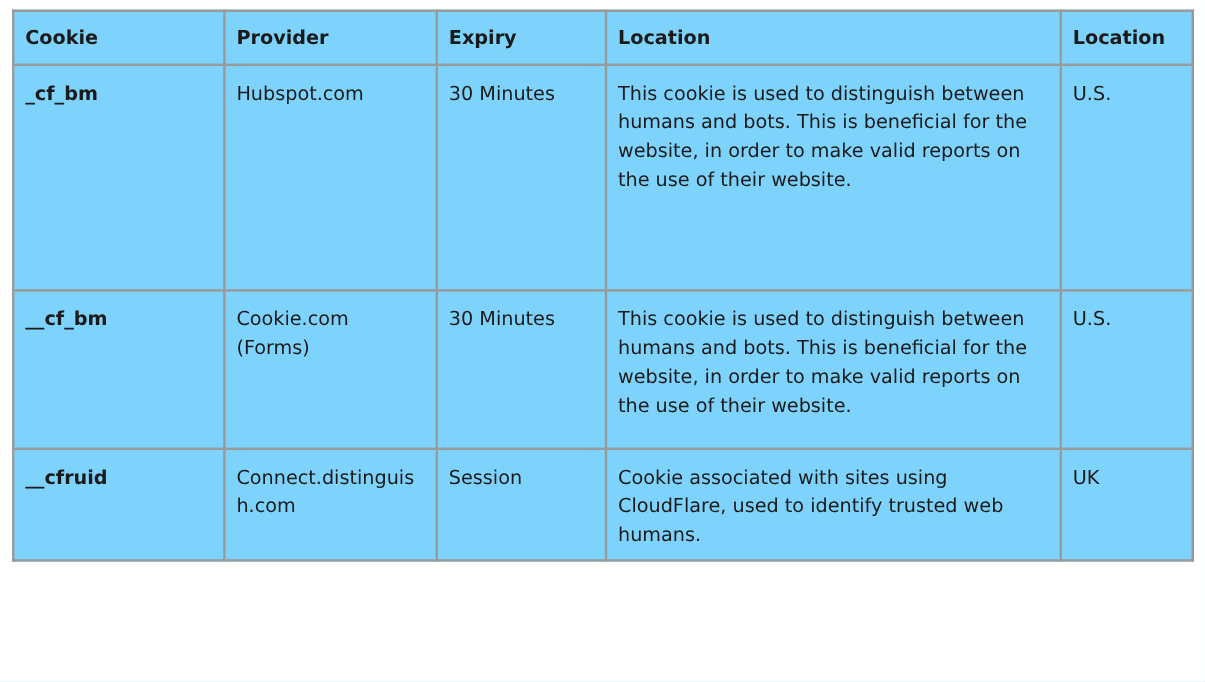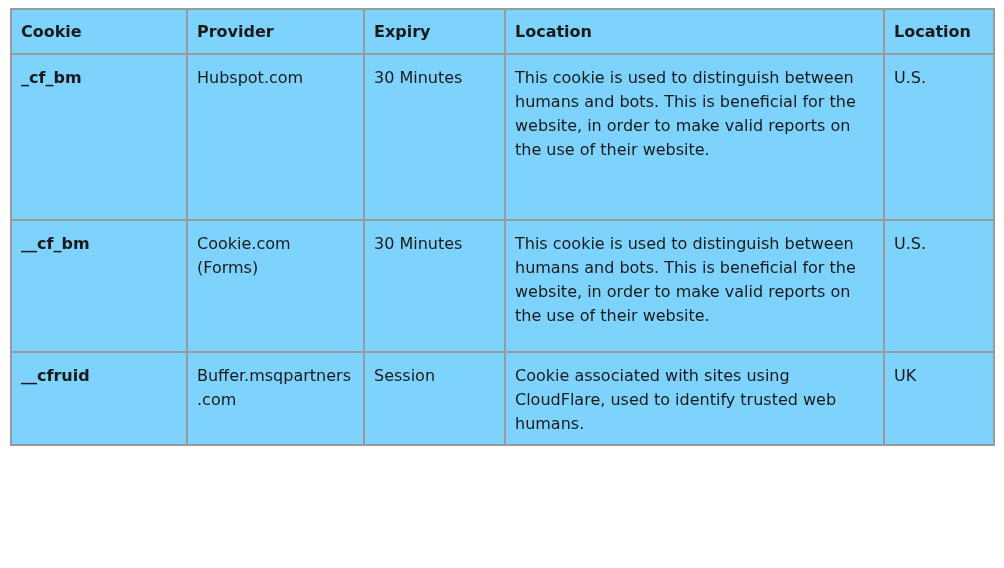--- a/index.html
+++ b/index.html
@@ -64,39 +64,39 @@
     </colgroup>
     <tbody>
       <tr class="header-row" style="height:45px;">
         <th>Cookie</th>
         <th>Provider</th>
         <th>Expiry</th>
         <th>Location</th>
         <th>Location</th>
       </tr>
 
-      <tr style="height:166px;">
+      <tr style="height:188px;">
         <td class="cookie-cell">_cf_bm</td>
         <td class="provider-cell">Hubspot.com</td>
         <td class="expiry-cell">30 Minutes</td>
         <td class="function-cell">This cookie is used to distinguish between humans and bots. This is beneficial for the website, in order to make valid reports on the use of their website.</td>
         <td class="location-cell">U.S.</td>
       </tr>
 
       <tr style="height:132px;">
         <td class="cookie-cell">__cf_bm</td>
         <td class="provider-cell">Cookie.com (Forms)</td>
         <td class="expiry-cell">30 Minutes</td>
         <td class="function-cell">This cookie is used to distinguish between humans and bots. This is beneficial for the website, in order to make valid reports on the use of their website.</td>
         <td class="location-cell">U.S.</td>
       </tr>
 
       <tr style="height:80px;">
         <td class="cookie-cell">__cfruid</td>
-        <td class="provider-cell">Buffer.msqpartners.com</td>
+        <td class="provider-cell">Connect.distinguish.com</td>
         <td class="expiry-cell">Session</td>
         <td class="function-cell">Cookie associated with sites using CloudFlare, used to identify trusted web humans.</td>
         <td class="location-cell">UK</td>
       </tr>
 
     </tbody>
   </table>
 </div>
 
 </body></html>

